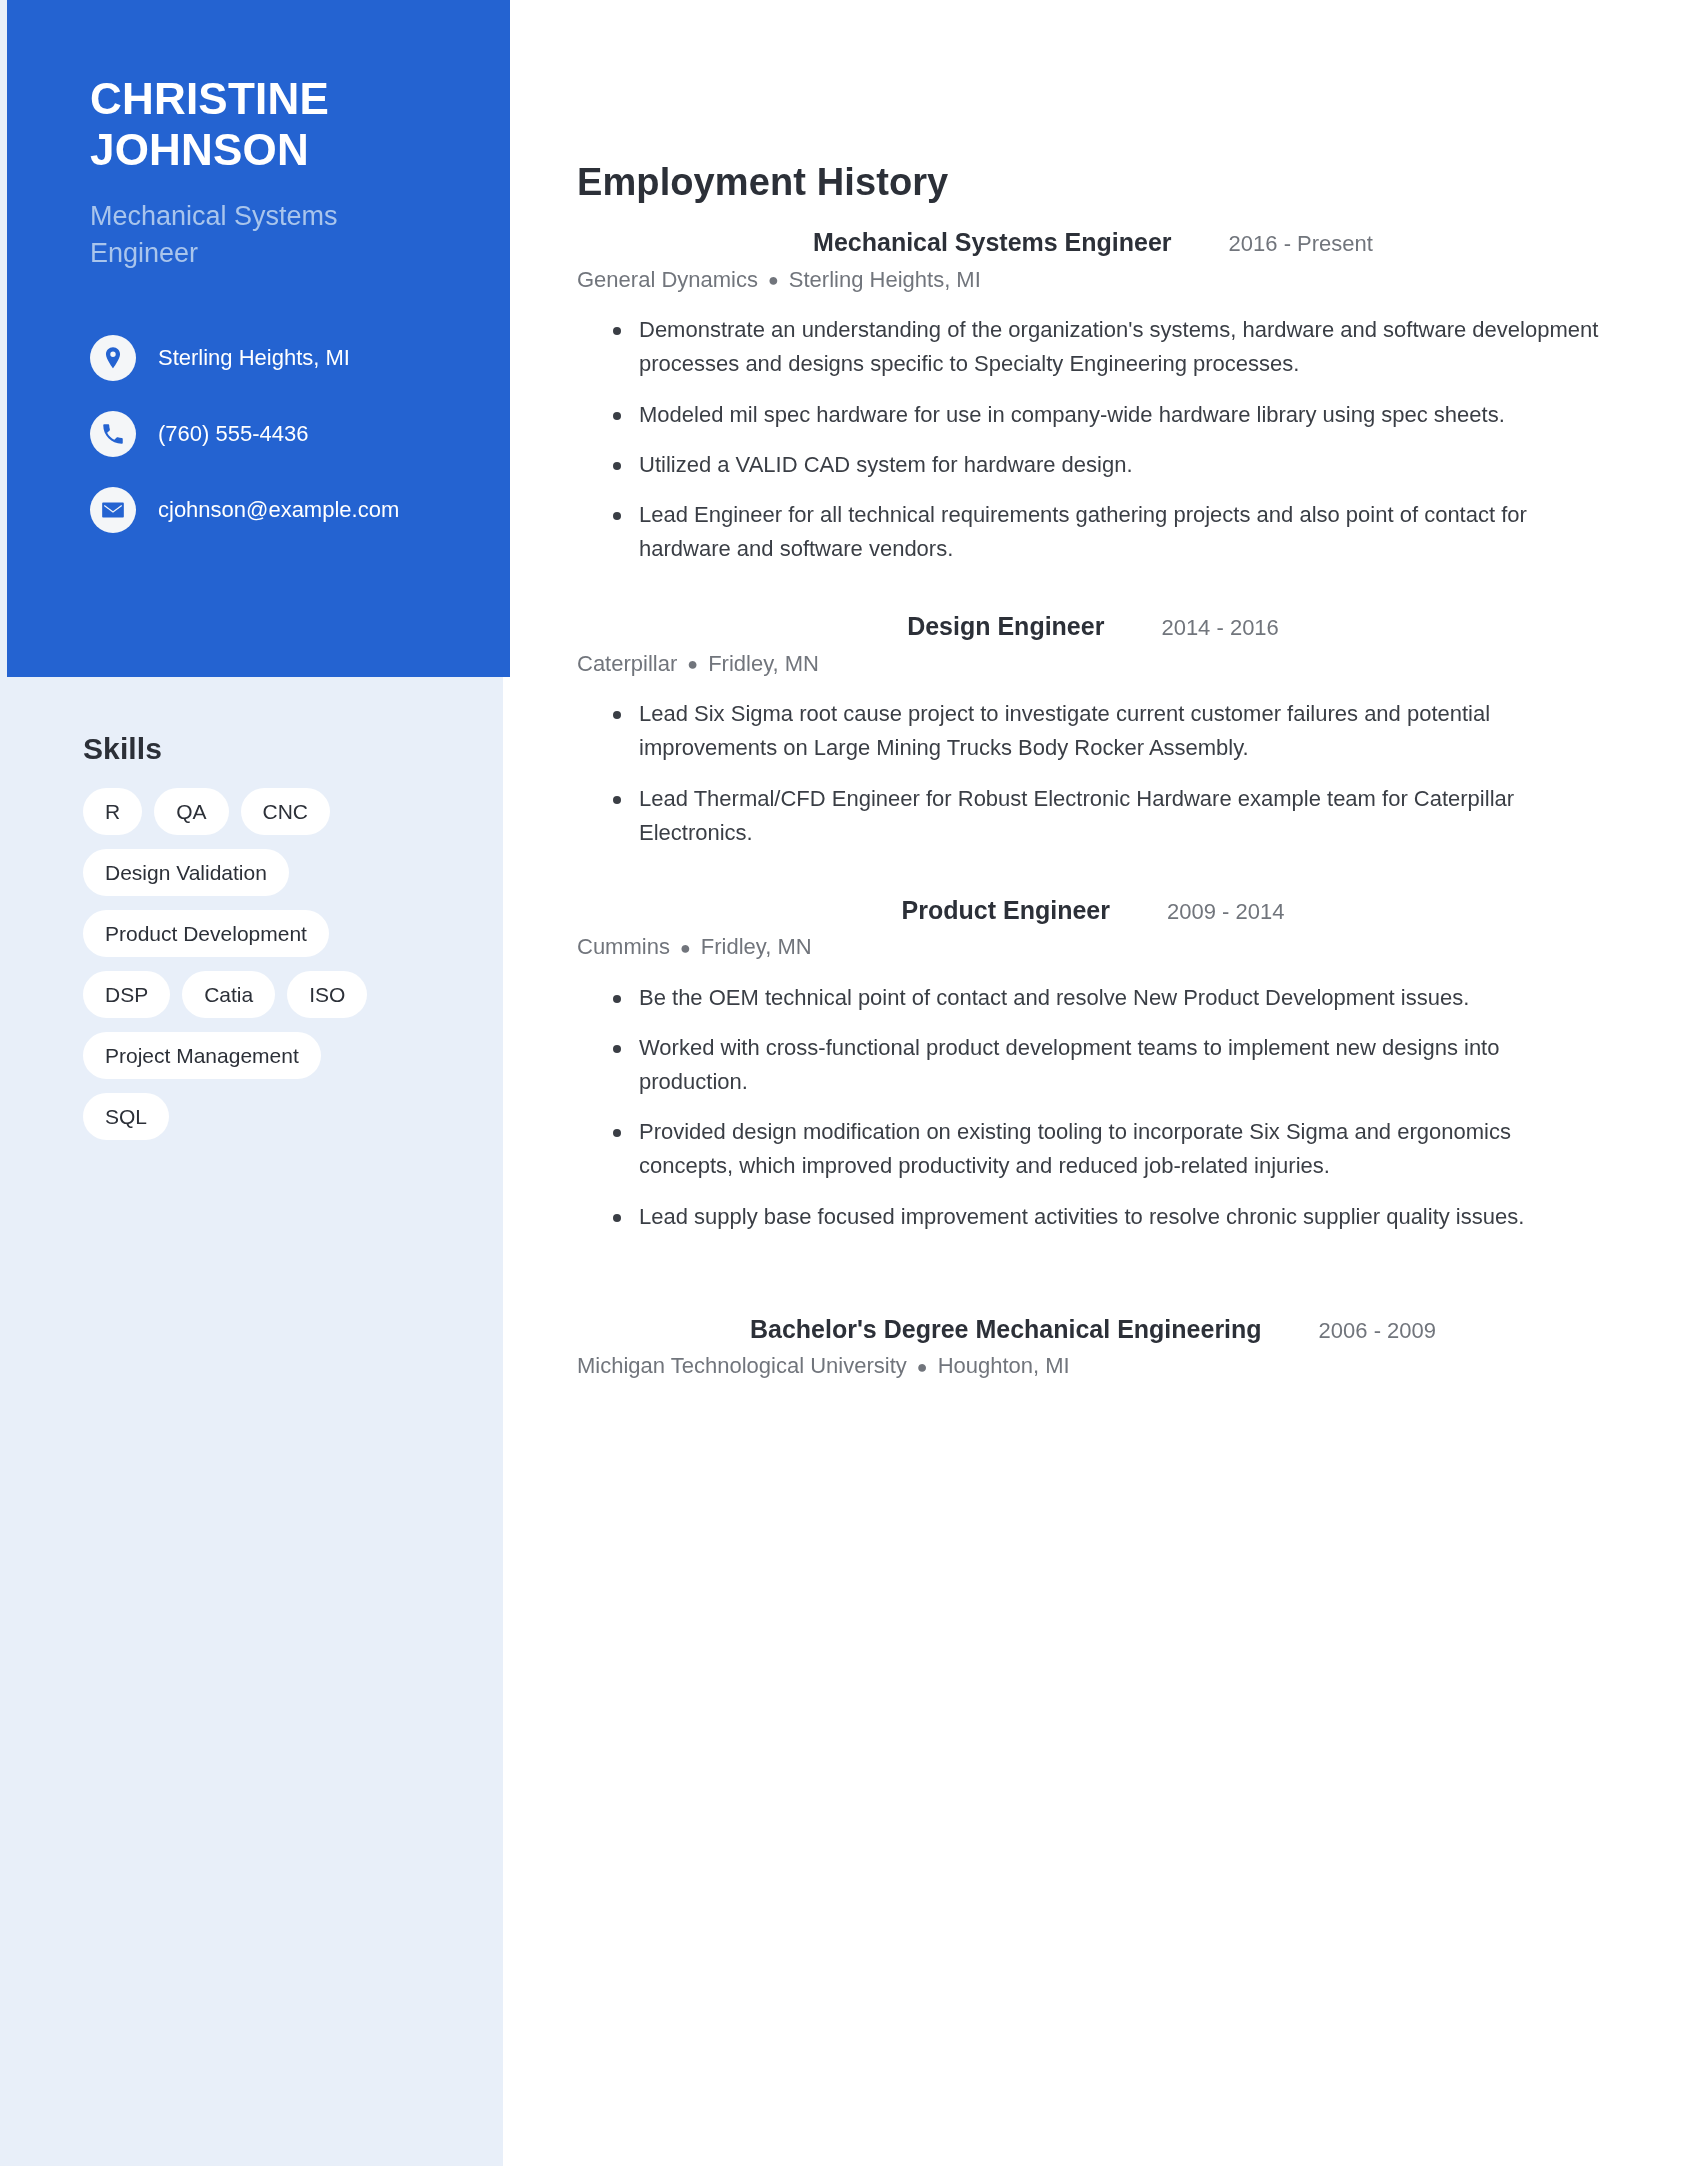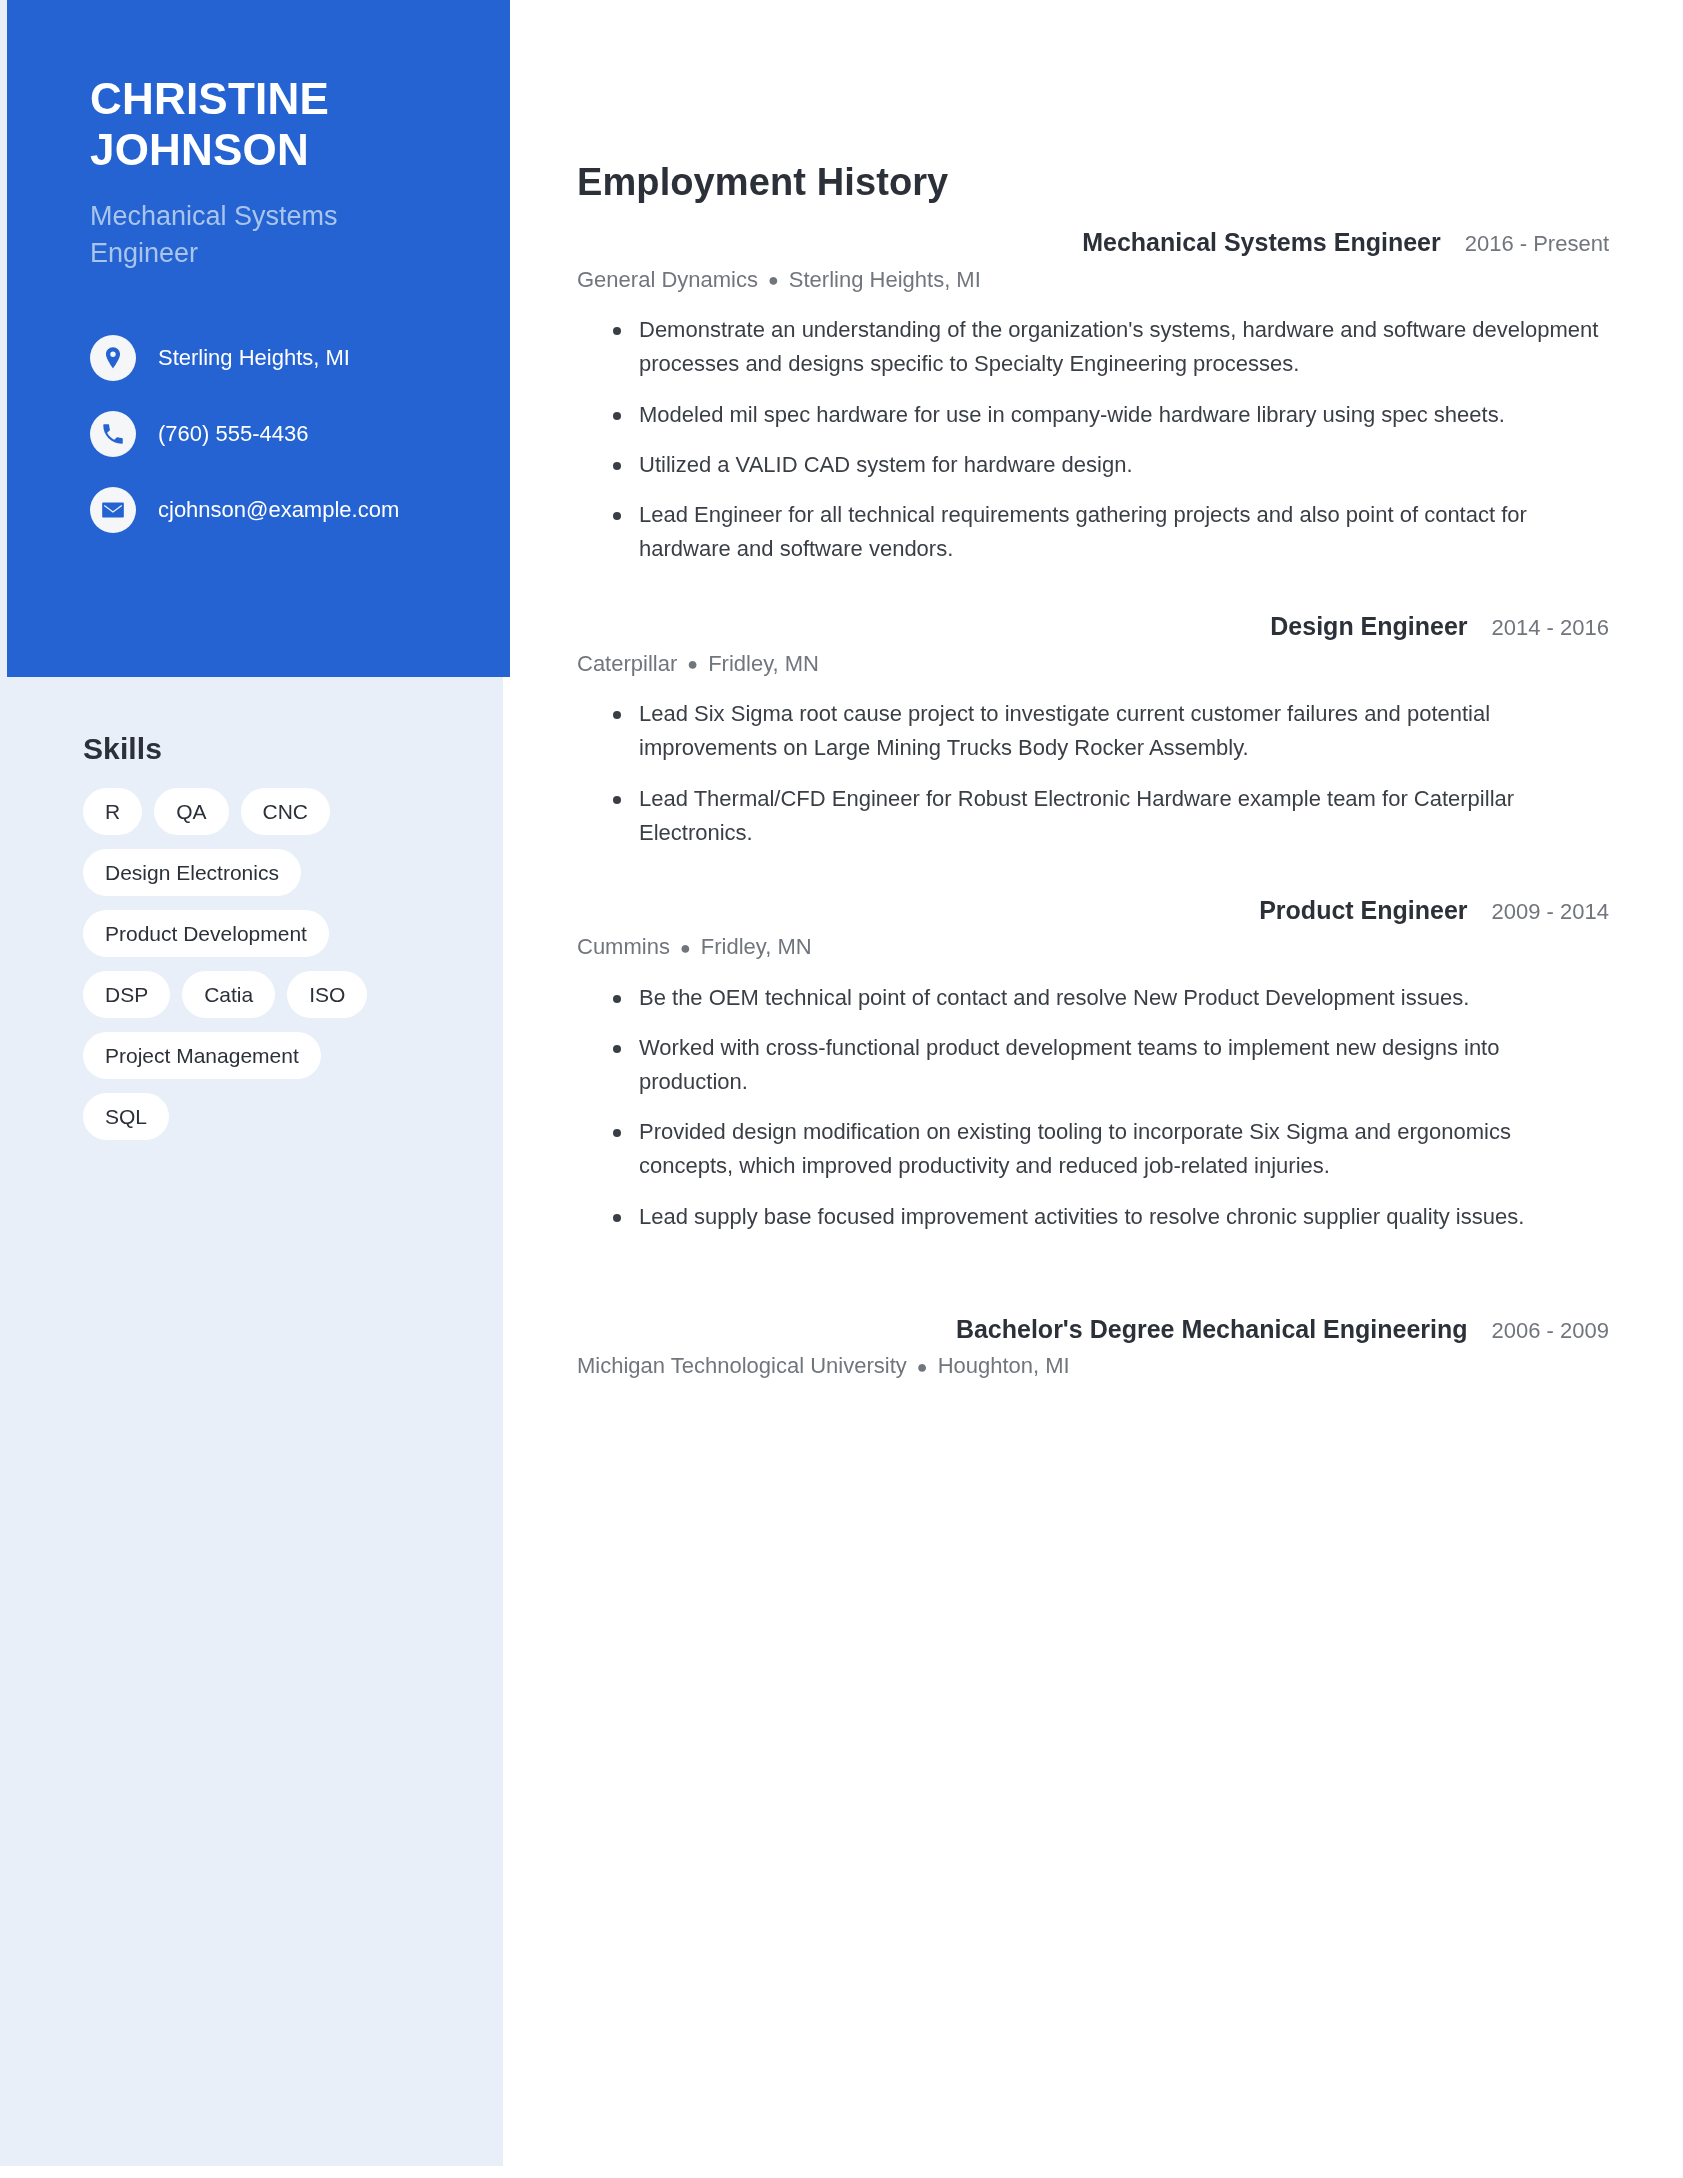--- a/index.html
+++ b/index.html
@@ -139,21 +139,22 @@
     font-weight: 700;
     margin: 16px 0 22px 0;
     letter-spacing: 0.1px;
   }
   .section + .section { margin-top: 79px; }
 
   .entry { margin-bottom: 24px; }
   .entry-head {
     display: flex;
     align-items: baseline;
-    justify-content: flex-end;
+    justify-content: center;
+    gap: 33px;
   }
   .entry-title {
     color: #2c3038;
     font-size: 25px;
     font-weight: 700;
     line-height: 1.3;
   }
   .entry-dates {
     color: #71757c;
     font-size: 22px;
@@ -252,21 +253,21 @@
       <h2 class="skills-title">Skills</h2>
       <div class="pill-rows">
 
         <div class="pill-row">
           <span class="pill">R</span>
           <span class="pill">QA</span>
           <span class="pill">CNC</span>
         </div>
 
         <div class="pill-row">
-          <span class="pill">Design Electronics</span>
+          <span class="pill">Design Validation</span>
         </div>
 
         <div class="pill-row">
           <span class="pill">Product Development</span>
         </div>
 
         <div class="pill-row">
           <span class="pill">DSP</span>
           <span class="pill">Catia</span>
           <span class="pill">ISO</span>

